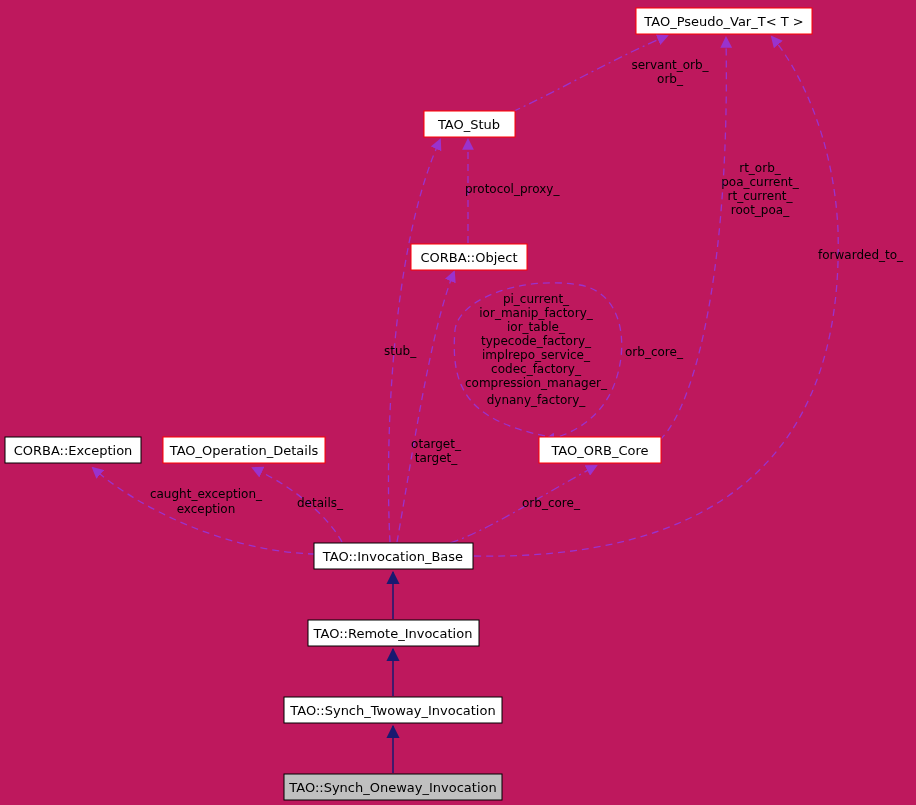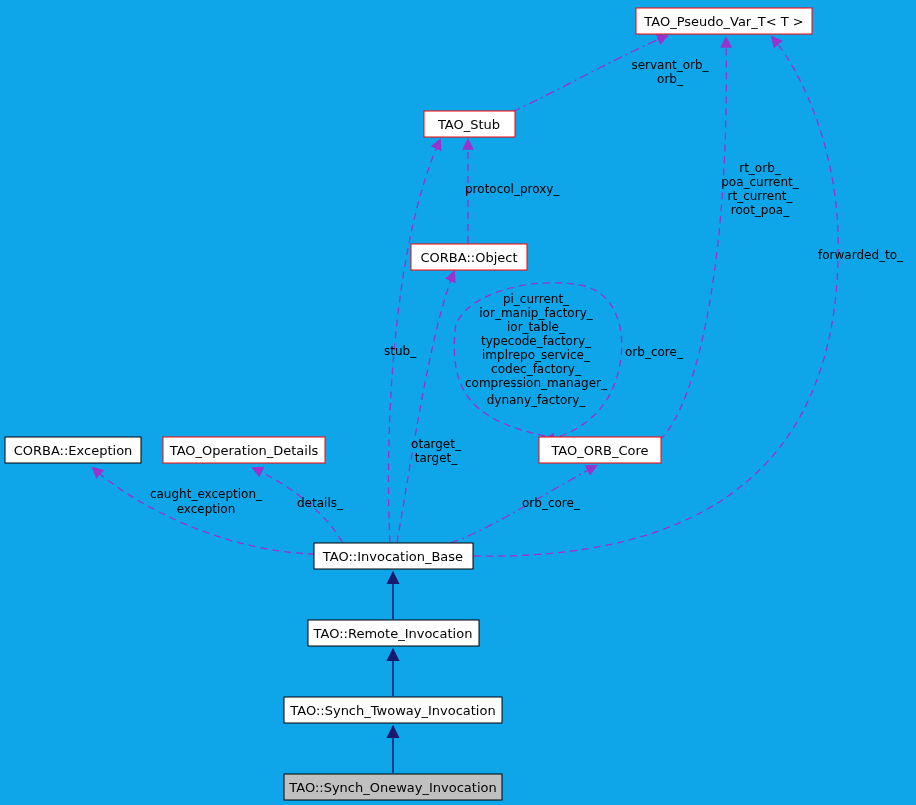--- a/index.html
+++ b/index.html
@@ -10,21 +10,21 @@
   body {
     width: 916px;
     height: 805px;
     font-family: "DejaVu Sans", sans-serif;
     overflow: hidden;
   }
   #diagram-root {
     position: relative;
     width: 916px;
     height: 805px;
-    background: #0ea5e9;
+    background: #be185d;
   }
   svg#uml-svg {
     position: absolute;
     top: 0;
     left: 0;
     width: 916px;
     height: 805px;
   }
   .node-box {
     stroke-width: 1;

